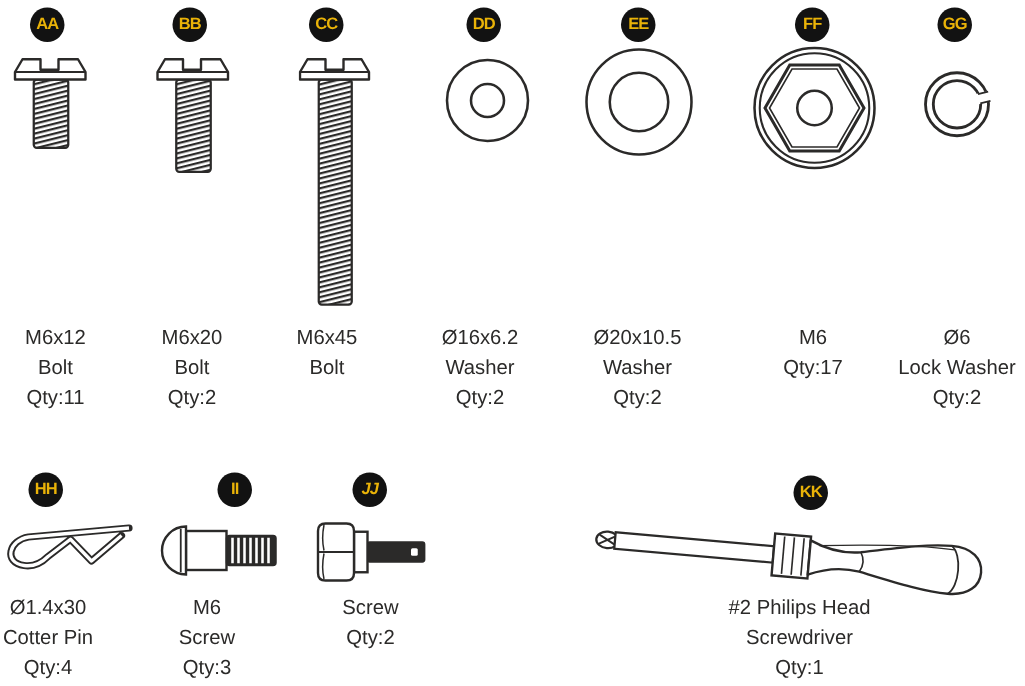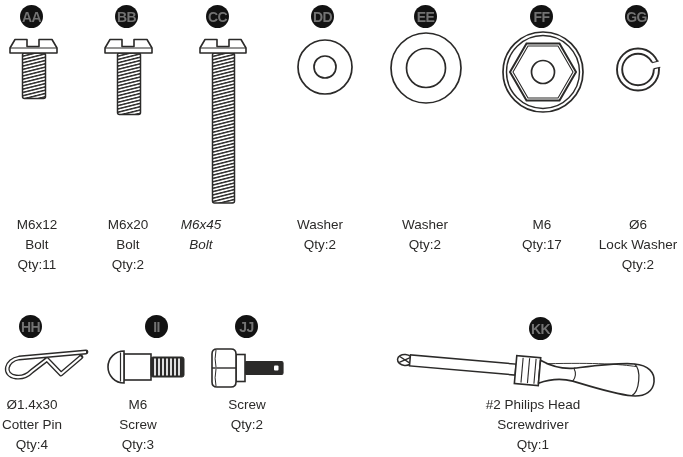--- a/index.html
+++ b/index.html
@@ -8,22 +8,22 @@
     width:683px;height:457px;
     background:#ffffff;
     font-family:"Liberation Sans", sans-serif;
     color:#2b2a29;
     overflow:hidden;
   }
   .badge{
     position:absolute;
     width:23px;height:23px;
     border-radius:50%;
-    background:#121212;color:#737373;
-    font-size:14px;font-weight:bold;letter-spacing:-0.6px;
+    background:#121212;color:#eab308;
+    font-size:11px;font-weight:bold;letter-spacing:-0.6px;
     display:flex;align-items:center;justify-content:center;
     line-height:1;
   }
   .art{position:absolute;}
   .label{
     position:absolute;
     text-align:center;
     font-size:13.5px;
     line-height:20px;
   }
@@ -75,41 +75,43 @@
     <defs>
       <pattern id="thCC" width="7" height="3.2" patternUnits="userSpaceOnUse" patternTransform="rotate(-14)">
         <rect width="7" height="3.2" fill="#ffffff"></rect>
           <rect width="7" height="1.5" fill="#2b2a29"></rect>
       </pattern>
     </defs>
     <rect x="13.5" y="17" width="22" height="150" rx="2" fill="url(#thCC)" stroke="#2b2a29" stroke-width="1.5"></rect>
     <path d="M1,17 L1,12 L6,3.5 L18,3.5 L18,10.5 L30,10.5 L30,3.5 L42,3.5 L47,12 L47,17 Z" fill="#ffffff" stroke="#2b2a29" stroke-width="1.6" stroke-linejoin="round"></path>
     <line x1="1" y1="12" x2="47" y2="12" stroke="#2b2a29" stroke-width="1.2"></line>
   </svg>
-  <div class="label" style="left:146px;top:215px;width:110px;font-style:italic;">
+  <div class="label" style="left:163px;top:215px;width:110px;">
     <div>M6x45</div>
     <div>Bolt</div>
   </div>
 
   <div class="badge" style="left:311px;top:5px;">DD</div>
   <svg class="art" style="left:296px;top:38px;" width="58" height="58" viewBox="0 0 58 58">
     <circle cx="29" cy="29" r="27" fill="#ffffff" stroke="#2b2a29" stroke-width="1.7"></circle>
     <circle cx="29" cy="29" r="11" fill="#ffffff" stroke="#2b2a29" stroke-width="1.7"></circle>
   </svg>
   <div class="label" style="left:265px;top:215px;width:110px;">
+    <div>Ø16x6.2</div>
     <div>Washer</div>
     <div>Qty:2</div>
   </div>
 
   <div class="badge" style="left:414px;top:5px;">EE</div>
   <svg class="art" style="left:389px;top:31px;" width="74" height="74" viewBox="0 0 74 74">
     <circle cx="37" cy="37" r="35" fill="#ffffff" stroke="#2b2a29" stroke-width="1.7"></circle>
     <circle cx="37" cy="37" r="19.5" fill="#ffffff" stroke="#2b2a29" stroke-width="1.7"></circle>
   </svg>
   <div class="label" style="left:370px;top:215px;width:110px;">
+    <div>Ø20x10.5</div>
     <div>Washer</div>
     <div>Qty:2</div>
   </div>
 
   <div class="badge" style="left:530px;top:5px;">FF</div>
   <svg class="art" style="left:501px;top:30px;" width="84" height="84" viewBox="0 0 84 84">
     <circle cx="42" cy="42" r="40" fill="#ffffff" stroke="#2b2a29" stroke-width="1.7"></circle>
     <circle cx="42" cy="42" r="36.5" fill="#ffffff" stroke="#2b2a29" stroke-width="1.4"></circle>
     <polygon points="75,42 58.5,13.4 25.5,13.4 9,42 25.5,70.6 58.5,70.6" fill="#ffffff" stroke="#2b2a29" stroke-width="2"></polygon>
     <polygon points="72,42 57,16 27,16 12,42 27,68 57,68" fill="none" stroke="#2b2a29" stroke-width="1.1"></polygon>
@@ -162,21 +164,21 @@
       <line x1="77" y1="9.5" x2="77" y2="26.5"></line>
       <line x1="81" y1="9.5" x2="81" y2="26.5"></line>
     </g>
   </svg>
   <div class="label" style="left:83px;top:395px;width:110px;">
     <div>M6</div>
     <div>Screw</div>
     <div>Qty:3</div>
   </div>
 
-  <div class="badge" style="left:235px;top:315px;">JJ</div>
+  <div class="badge" style="left:235px;top:315px;font-style:italic;">JJ</div>
   <svg class="art" style="left:206px;top:347px;" width="82" height="44" viewBox="0 0 82 44">
     <rect x="39" y="14.5" width="38" height="13" rx="1.5" fill="#2b2a29" stroke="#2b2a29" stroke-width="1.2"></rect>
     <rect x="68" y="18.5" width="4.5" height="5" rx="1" fill="#ffffff"></rect>
     <rect x="30" y="7.5" width="9" height="27" fill="#ffffff" stroke="#2b2a29" stroke-width="1.6"></rect>
     <path d="M11,2 L25,2 Q30,2 30,7 L30,35 Q30,40 25,40 L11,40 Q6,40 6,35 L6,7 Q6,2 11,2 Z" fill="#ffffff" stroke="#2b2a29" stroke-width="1.6"></path>
     <line x1="6" y1="21" x2="30" y2="21" stroke="#2b2a29" stroke-width="1.4"></line>
     <path d="M10,3 Q8.2,12 10,20 M10,22 Q8.2,31 10,39" fill="none" stroke="#2b2a29" stroke-width="1"></path>
   </svg>
   <div class="label" style="left:192px;top:395px;width:110px;">
     <div>Screw</div>

